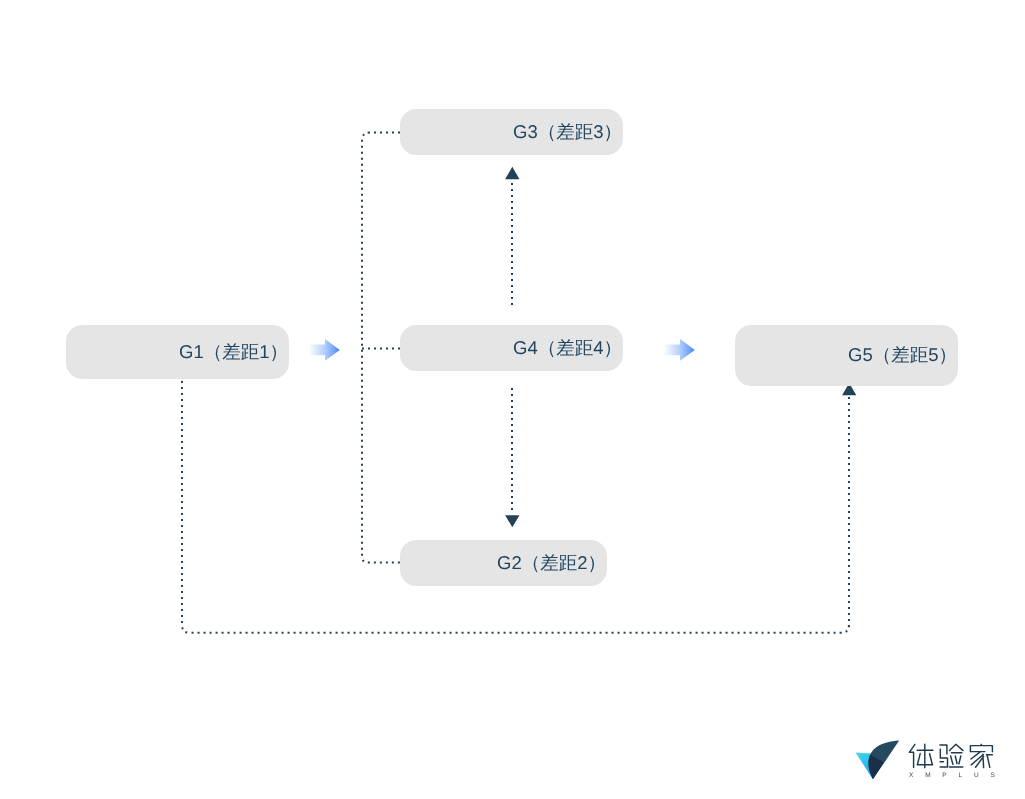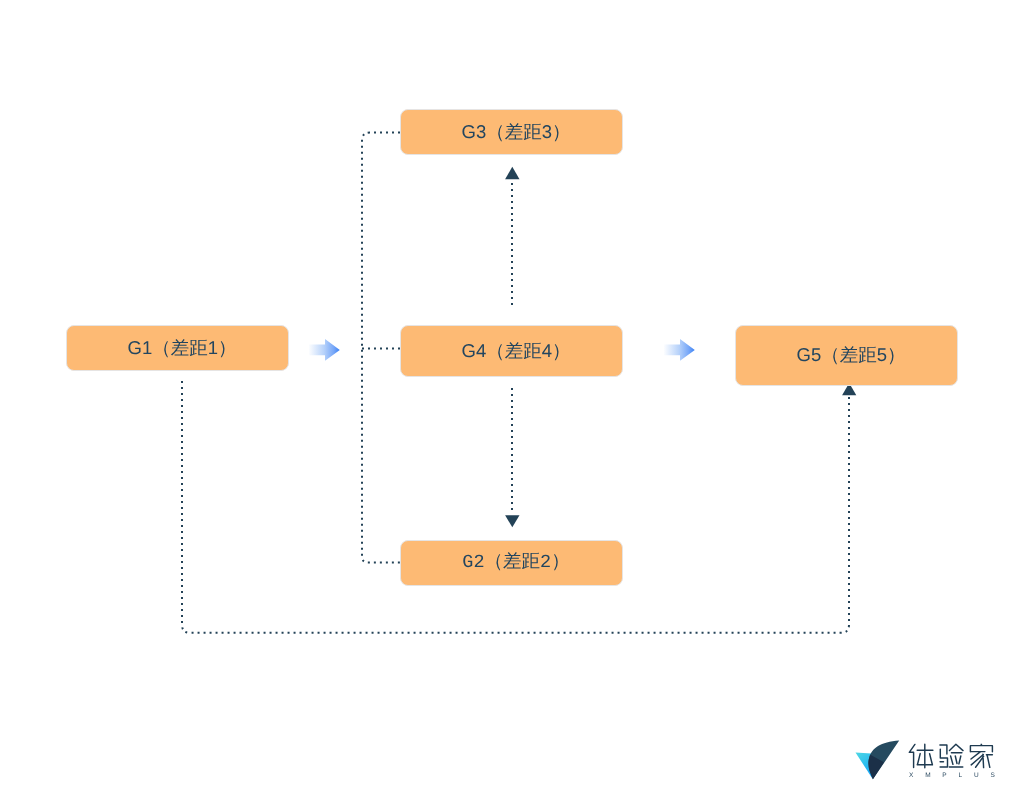--- a/index.html
+++ b/index.html
@@ -1,30 +1,30 @@
 <!DOCTYPE html>
 <html><head>
 <meta charset="utf-8">
 <title>G1-G5 diagram</title>
 <style>
   html,body{margin:0;padding:0;}
   body{width:1025px;height:799px;background:#ffffff;-webkit-font-smoothing:antialiased;text-rendering:geometricPrecision;
        font-family:"Liberation Sans","DejaVu Sans",sans-serif;overflow:hidden;}
   #stage{position:relative;width:1025px;height:799px;}
   #edges{position:absolute;left:0;top:0;width:1025px;height:799px;}
-  .node{position:absolute;box-sizing:border-box;background:#fdba74;
-        border:1px solid #e6e4e3;border-radius:8px;
-        display:flex;align-items:center;justify-content:center;
+  .node{position:absolute;box-sizing:border-box;background:#e5e5e5;
+        border:1px solid #e6e4e3;border-radius:16px;
+        display:flex;align-items:center;justify-content:flex-end;
         color:#22455f;font-size:18.5px;line-height:1;}
   .node>span{padding-left:9px;box-sizing:border-box;transform:translateZ(0);}
-  #n-g1{left:66px;top:325px;width:223px;height:46px;}
-  #n-g4{left:400px;top:325px;width:223px;height:52px;}
+  #n-g1{left:66px;top:325px;width:223px;height:54px;}
+  #n-g4{left:400px;top:325px;width:223px;height:46px;}
   #n-g5{left:735px;top:325px;width:223px;height:61px;}
   #n-g3{left:400px;top:109px;width:223px;height:46px;}
-  #n-g2{left:400px;top:540px;width:223px;height:46px;font-family:Liberation Mono, monospace;}
+  #n-g2{left:400px;top:540px;width:207px;height:46px;}
   #logo{position:absolute;left:856px;top:736px;width:150px;height:48px;}
   #logo-mark{position:absolute;left:-1px;top:0px;}
   #logo-brand{position:absolute;left:50px;top:5px;}
   #logo-sub{position:absolute;left:53px;top:36px;font-size:6.5px;line-height:7px;color:#2c4a61;letter-spacing:11.8px;transform:translateZ(0);}
 </style>
 </head>
 <body>
 
 <div id="stage">
 

